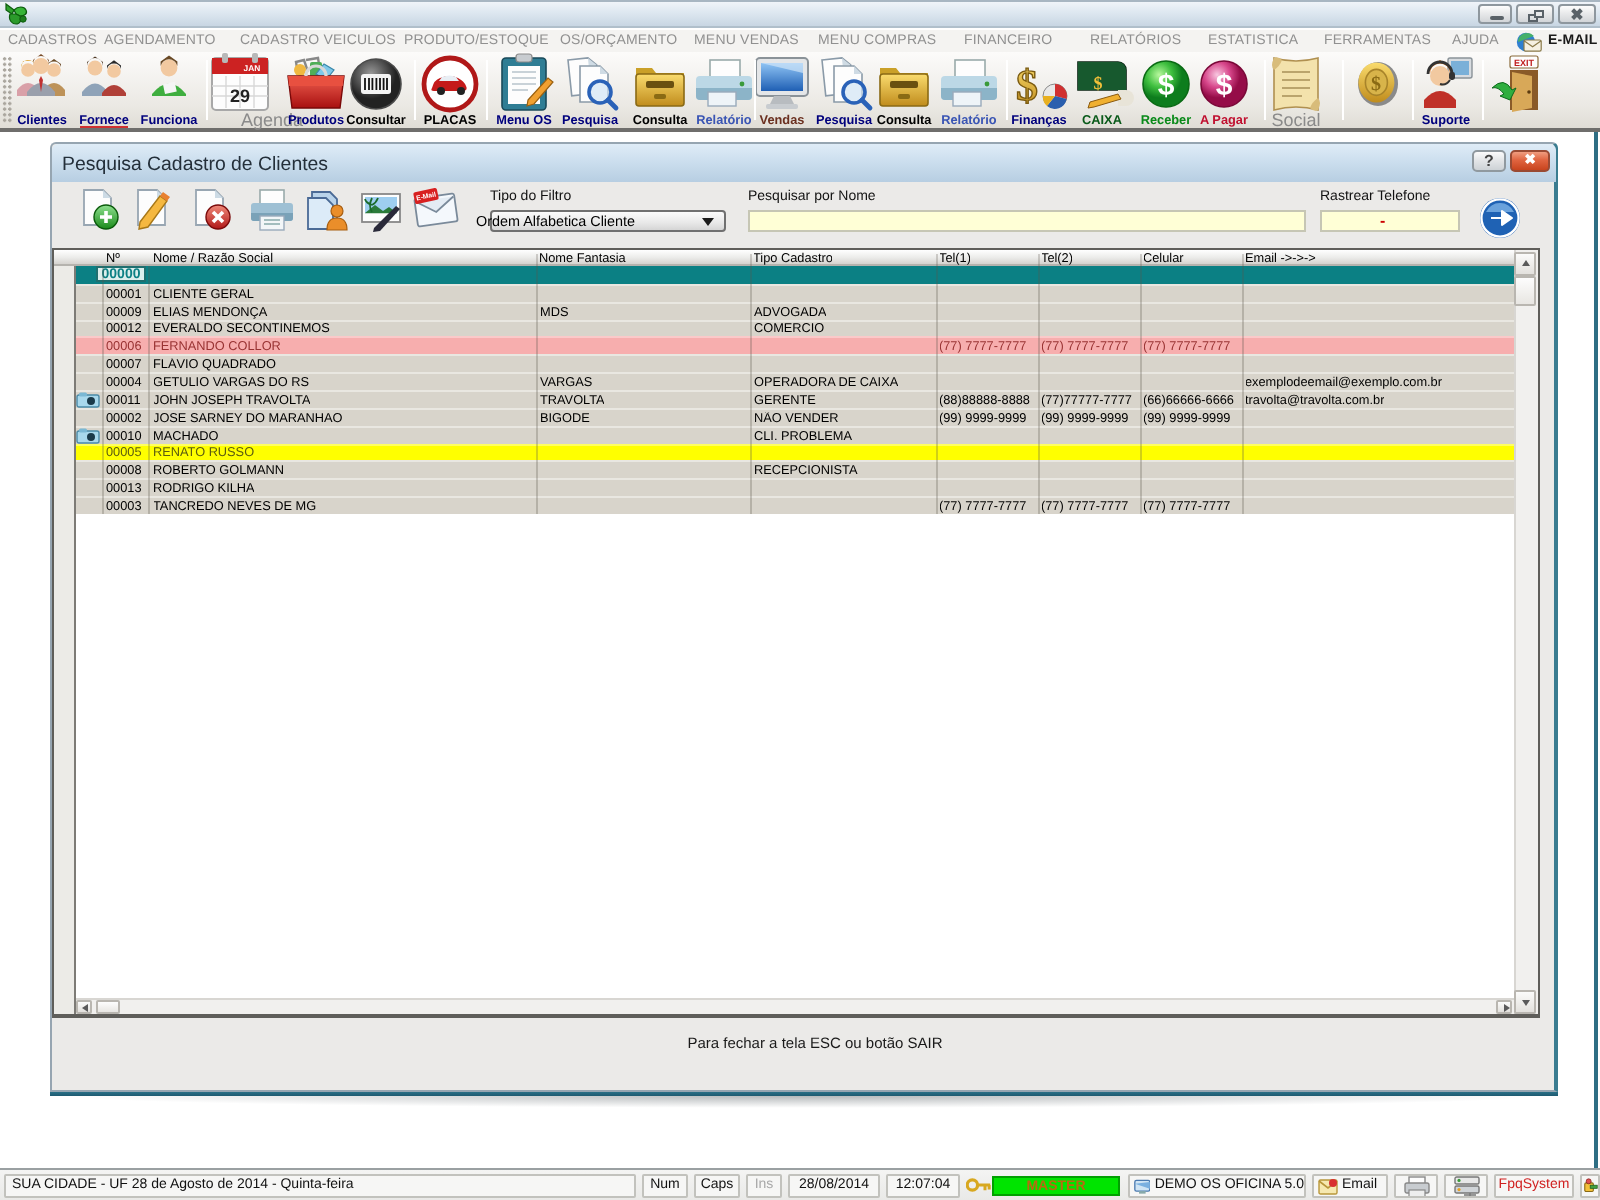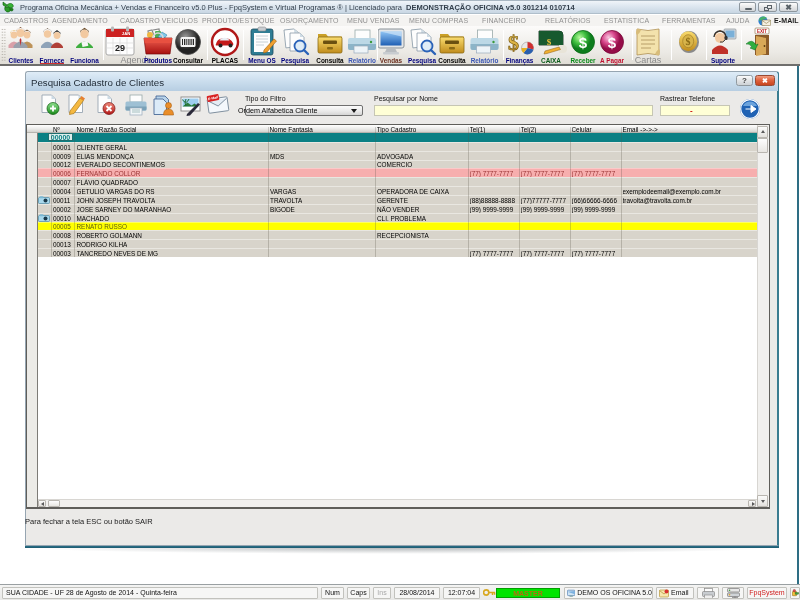--- a/index.html
+++ b/index.html
@@ -36,21 +36,20 @@
 <body>
 <div id="app">
 
 <div class="ab" id="titlebar"></div>
 <svg class="ab" style="left:2px;top:1px" width="13" height="12" viewBox="0 0 13 12">
  <path d="M1,1 L5,4 L4,6 L1,4 Z" fill="#2fa12f" stroke="#0c5c0c" stroke-width="0.6"></path>
  <path d="M5,4 C7,2 10,2 11,4 C12,6 10,7 8,7 L6,6 Z" fill="#37b437" stroke="#0c5c0c" stroke-width="0.6"></path>
  <path d="M3,6 C2,9 4,11 6,11 C8,11 9,9 8,7 L6,6 Z" fill="#2b9a2b" stroke="#0c5c0c" stroke-width="0.6"></path>
  <circle cx="9.5" cy="8.5" r="1.6" fill="#1d7d1d" stroke="#0c5c0c" stroke-width="0.5"></circle>
 </svg>
-<span class="ab nw" id="title-text">Programa Oficina Mecânica + Vendas e Financeiro v5.0 Plus - FpqSystem e Virtual Programas ® | Licenciado para&nbsp; <b>DEMONSTRAÇÃO OFICINA v5.0 301214 010714</b></span>
 <div class="ab capbtn" style="left:739px;width:17px">
       <div class="ab" style="left:4.5px;top:4.5px;width:7px;height:2.5px;background:#5a6268;border-radius:1px"></div>
     </div>
 <div class="ab capbtn" style="left:758px;width:19px">
       <div class="ab" style="left:5px;top:3.5px;width:5px;height:4px;border:1px solid #5a6268"></div>
       <div class="ab" style="left:7.5px;top:2px;width:5px;height:4px;border:1px solid #5a6268;background:#e9eaeb"></div>
     </div>
 <div class="ab capbtn" style="left:779px;width:19px;color:#5a6268;font-size:8px;font-weight:bold;text-align:center;line-height:9px">✖</div>
 
 <div class="ab" id="menubar"></div>
@@ -293,21 +292,21 @@
 <span class="ab tlab" style="left:310px;width:40px;color:#000">Consulta</span>
 <span class="ab tlab" style="left:342px;width:40px;color:#3a55b4">Relatório</span>
 <span class="ab tlab" style="left:371px;width:40px;color:#6b3020">Vendas</span>
 <span class="ab tlab" style="left:402px;width:40px">Pesquisa</span>
 <span class="ab tlab" style="left:432px;width:40px;color:#000">Consulta</span>
 <span class="ab tlab" style="left:464px;width:41px;color:#3a55b4">Relatório</span>
 <span class="ab tlab" style="left:499px;width:41px">Finanças</span>
 <span class="ab tlab" style="left:531px;width:40px;color:#0a5a1a">CAIXA</span>
 <span class="ab tlab" style="left:563px;width:40px;color:#0a8a1a">Receber</span>
 <span class="ab tlab" style="left:592px;width:40px;color:#c01030">A Pagar</span>
-<span class="ab tlab2" style="left:628px;width:40px">Cartas</span>
+<span class="ab tlab2" style="left:628px;width:40px">Social</span>
 <span class="ab tlab" style="left:703px;width:40px">Suporte</span>
 <div class="ab tsep" style="left:103px"></div>
 <div class="ab tsep" style="left:207px"></div>
 <div class="ab tsep" style="left:243px"></div>
 <div class="ab tsep" style="left:377px"></div>
 <div class="ab tsep" style="left:503px"></div>
 <div class="ab tsep" style="left:632px"></div>
 <div class="ab tsep" style="left:671px"></div>
 <div class="ab tsep" style="left:706px"></div>
 <div class="ab tsep" style="left:741px"></div>
@@ -525,21 +524,21 @@
 
  <div class="ab" style="left:11px;top:374px;width:719px;height:8px;background:#f1f0ee;border-top:1px solid #d8d6d2"></div>
  <div class="ab sbtn" style="left:11.5px;top:374.5px;width:8px;height:7.5px">
         <div class="tri-l"></div>
       </div>
  <div class="ab sthumb" style="left:21px;top:374.5px;width:12px;height:7.5px"></div>
  <div class="ab sbtn" style="left:721px;top:374.5px;width:8px;height:7.5px">
         <div class="tri-r"></div>
       </div>
 </div>
-<span class="ab nw" style="left:25px;width:765px;top:517px;font-size:7.5px;color:#1a1a1a">Para fechar a tela ESC ou botão SAIR</span>
+<span class="ab nw" style="left:25px;width:765px;top:517px;text-align:center;font-size:7.5px;color:#1a1a1a">Para fechar a tela ESC ou botão SAIR</span>
 
 <div class="ab" id="statusbar" style="left:0;top:584px;width:800px;height:16px;background:linear-gradient(#f4f4f3,#e9e9e7);border-top:1px solid #9aa0a2"></div>
 <div class="ab sp" style="left:2px;width:316px">
       <span style="margin-left:3px">SUA CIDADE - UF 28 de Agosto de 2014 - Quinta-feira</span>
     </div>
 <div class="ab sp spc" style="left:321px;width:23px">Num</div>
 <div class="ab sp spc" style="left:347px;width:23px">Caps</div>
 <div class="ab sp spc" style="left:373px;width:18px;color:#a8a8a8">Ins</div>
 <div class="ab sp spc" style="left:394px;width:46px">28/08/2014</div>
 <div class="ab sp spc" style="left:443px;width:37px">12:07:04</div>

